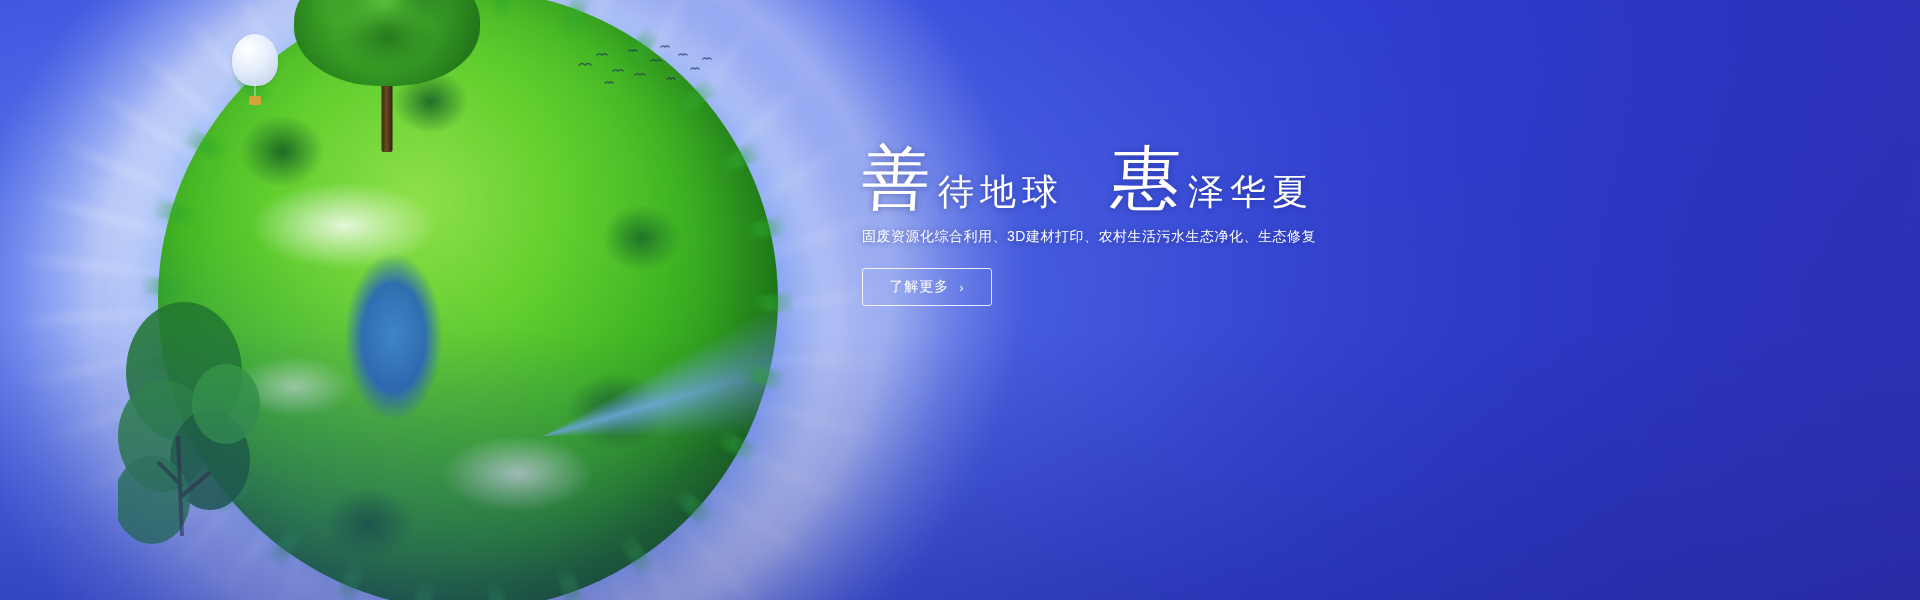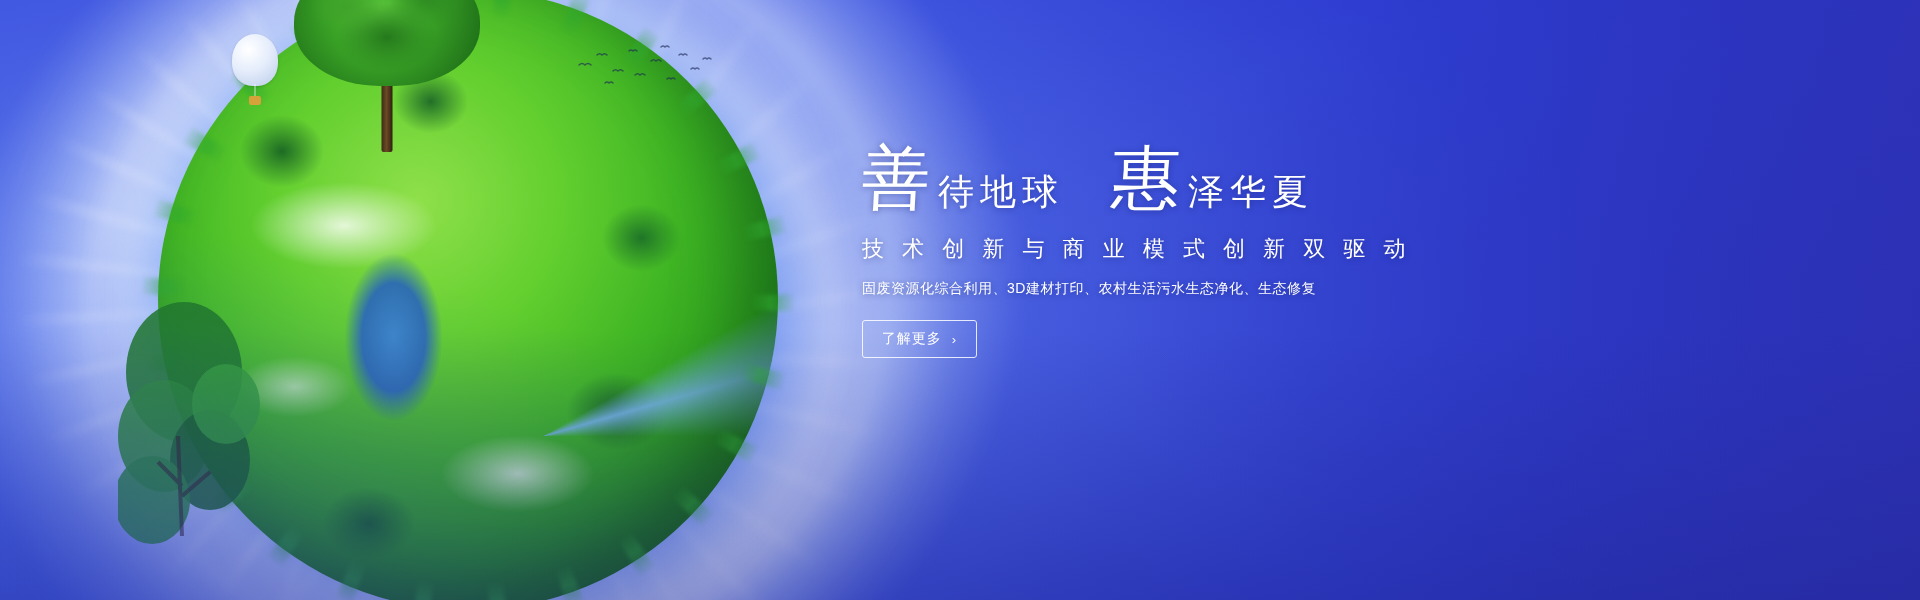--- a/index.html
+++ b/index.html
@@ -205,21 +205,21 @@
     letter-spacing:.5px;
     font-weight:400;
     white-space:nowrap;
   }
   .cta {
     display:inline-flex;
     align-items:center;
     justify-content:center;
     gap:10px;
     margin-top:22px;
-    width:115px; height:38px;
+    width:130px; height:38px;
     border:1px solid rgba(255,255,255,.85);
     border-radius:3px;
     color:#fff;
     font-size:14px;
     letter-spacing:1px;
     background:transparent;
     cursor:pointer;
     text-shadow:none;
   }
   .cta .chev { font-size:13px; opacity:.95; }
@@ -284,21 +284,20 @@
   <div class="copy">
 
     <div class="headline">
       <span class="hl-big">善</span>
       <span class="hl-small">待地球</span>
       <span class="hl-gap"></span>
       <span class="hl-big">惠</span>
       <span class="hl-small">泽华夏</span>
     </div>
 
-    <div class="subtitle">技 术 创 新 与 商 业 模 式 创 新 双 驱 动</div>
 
     <div class="desc">固废资源化综合利用、3D建材打印、农村生活污水生态净化、生态修复</div>
 
     <div class="cta">
       <span>了解更多</span>
       <span class="chev">›</span>
     </div>
 
   </div>
 </div>

